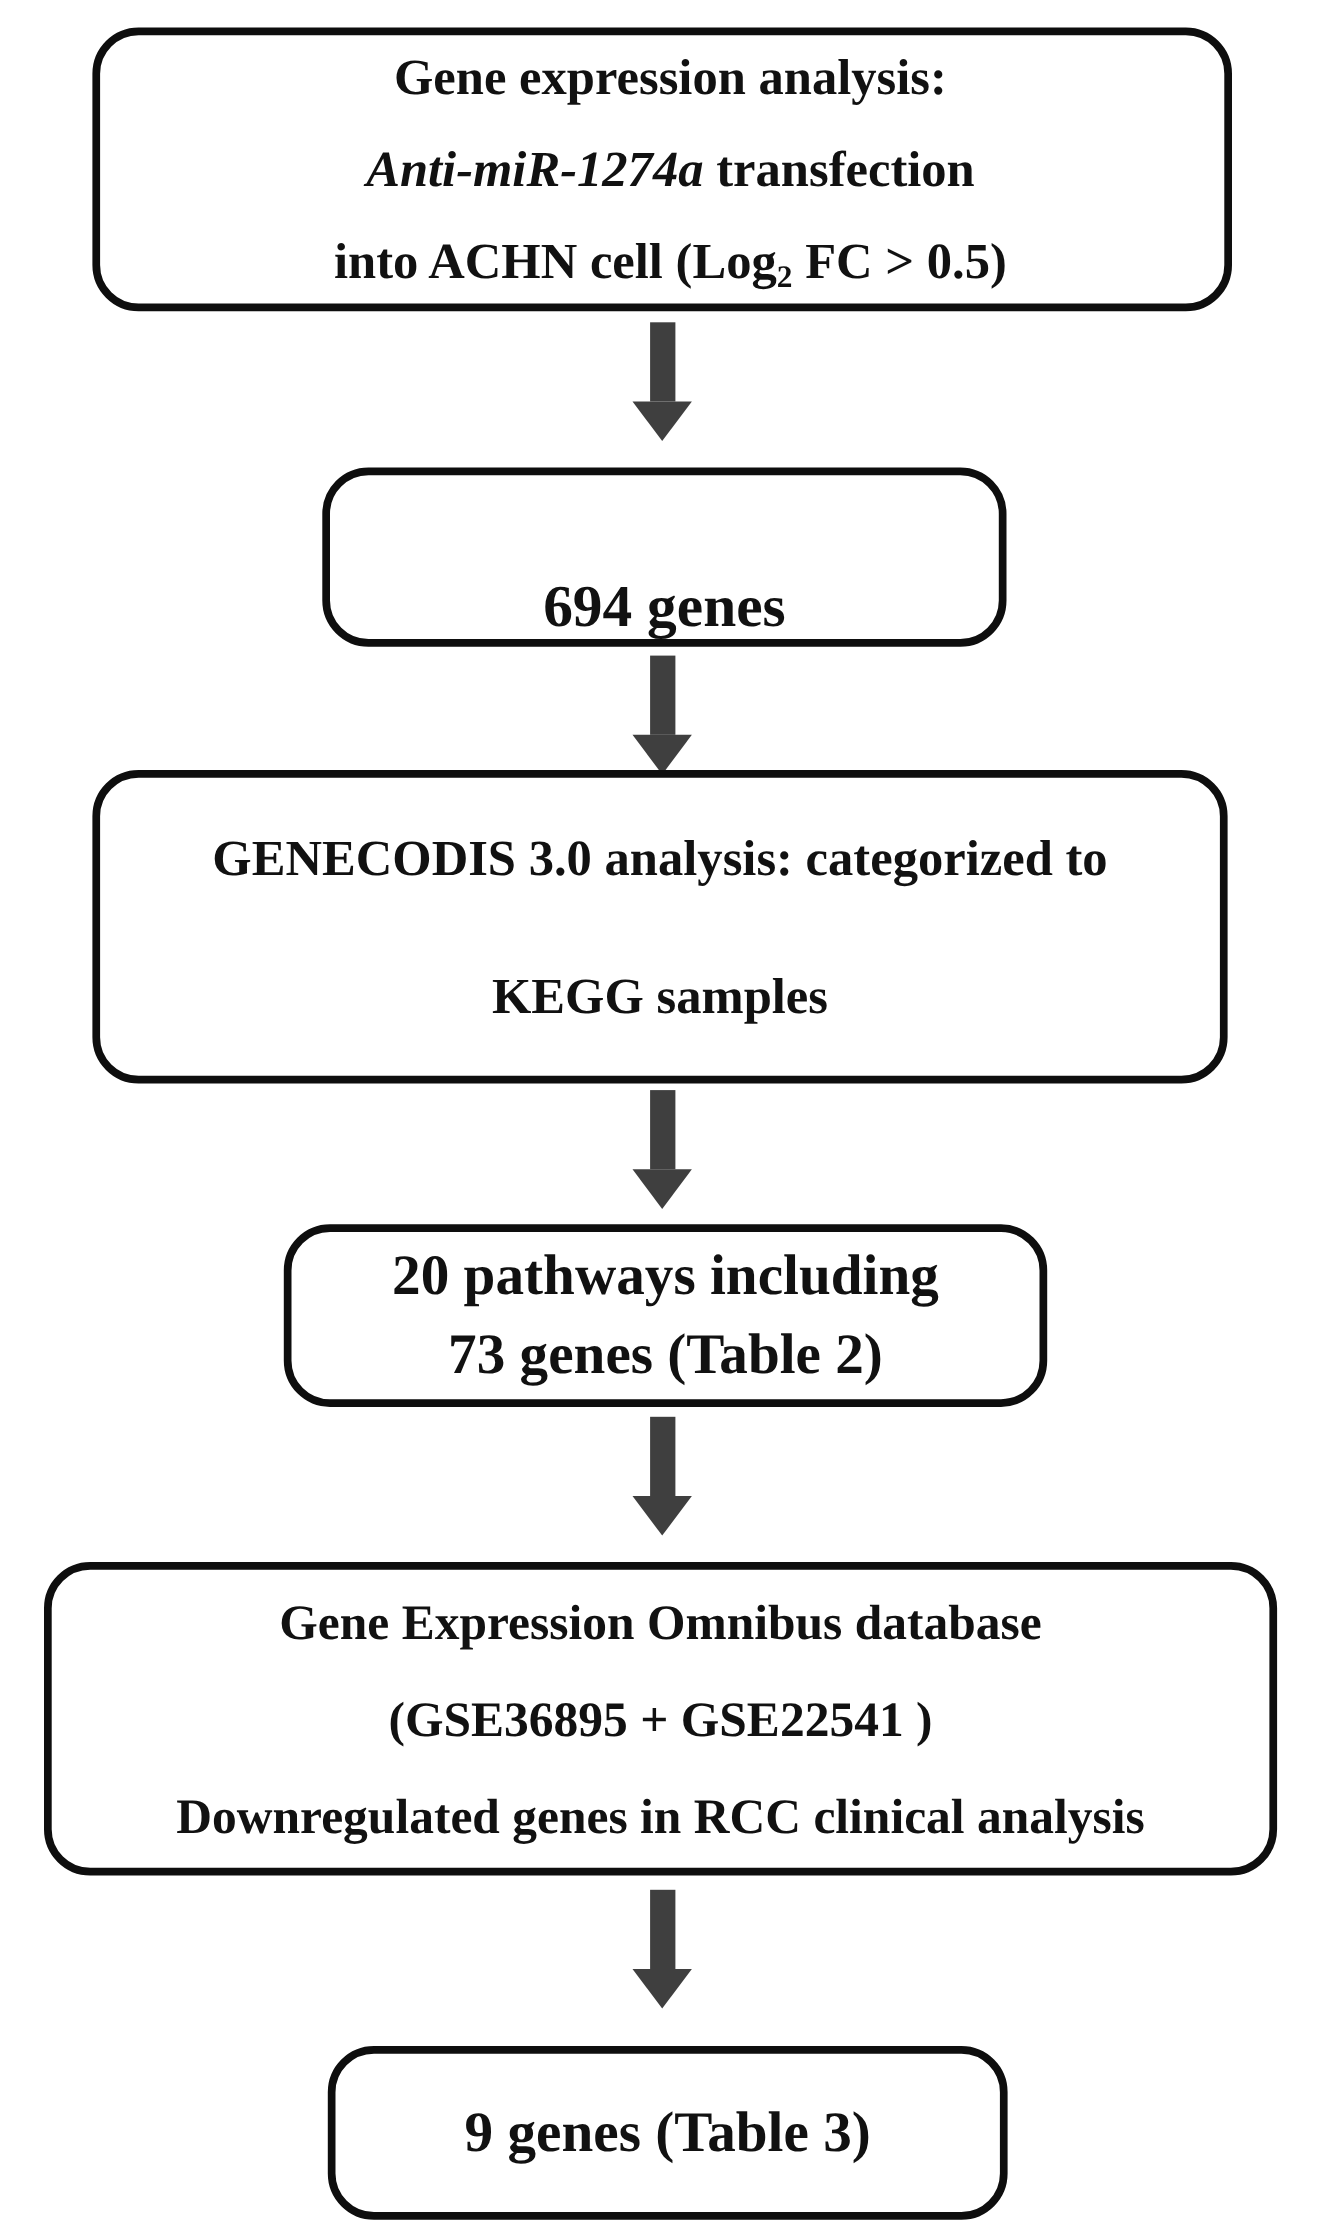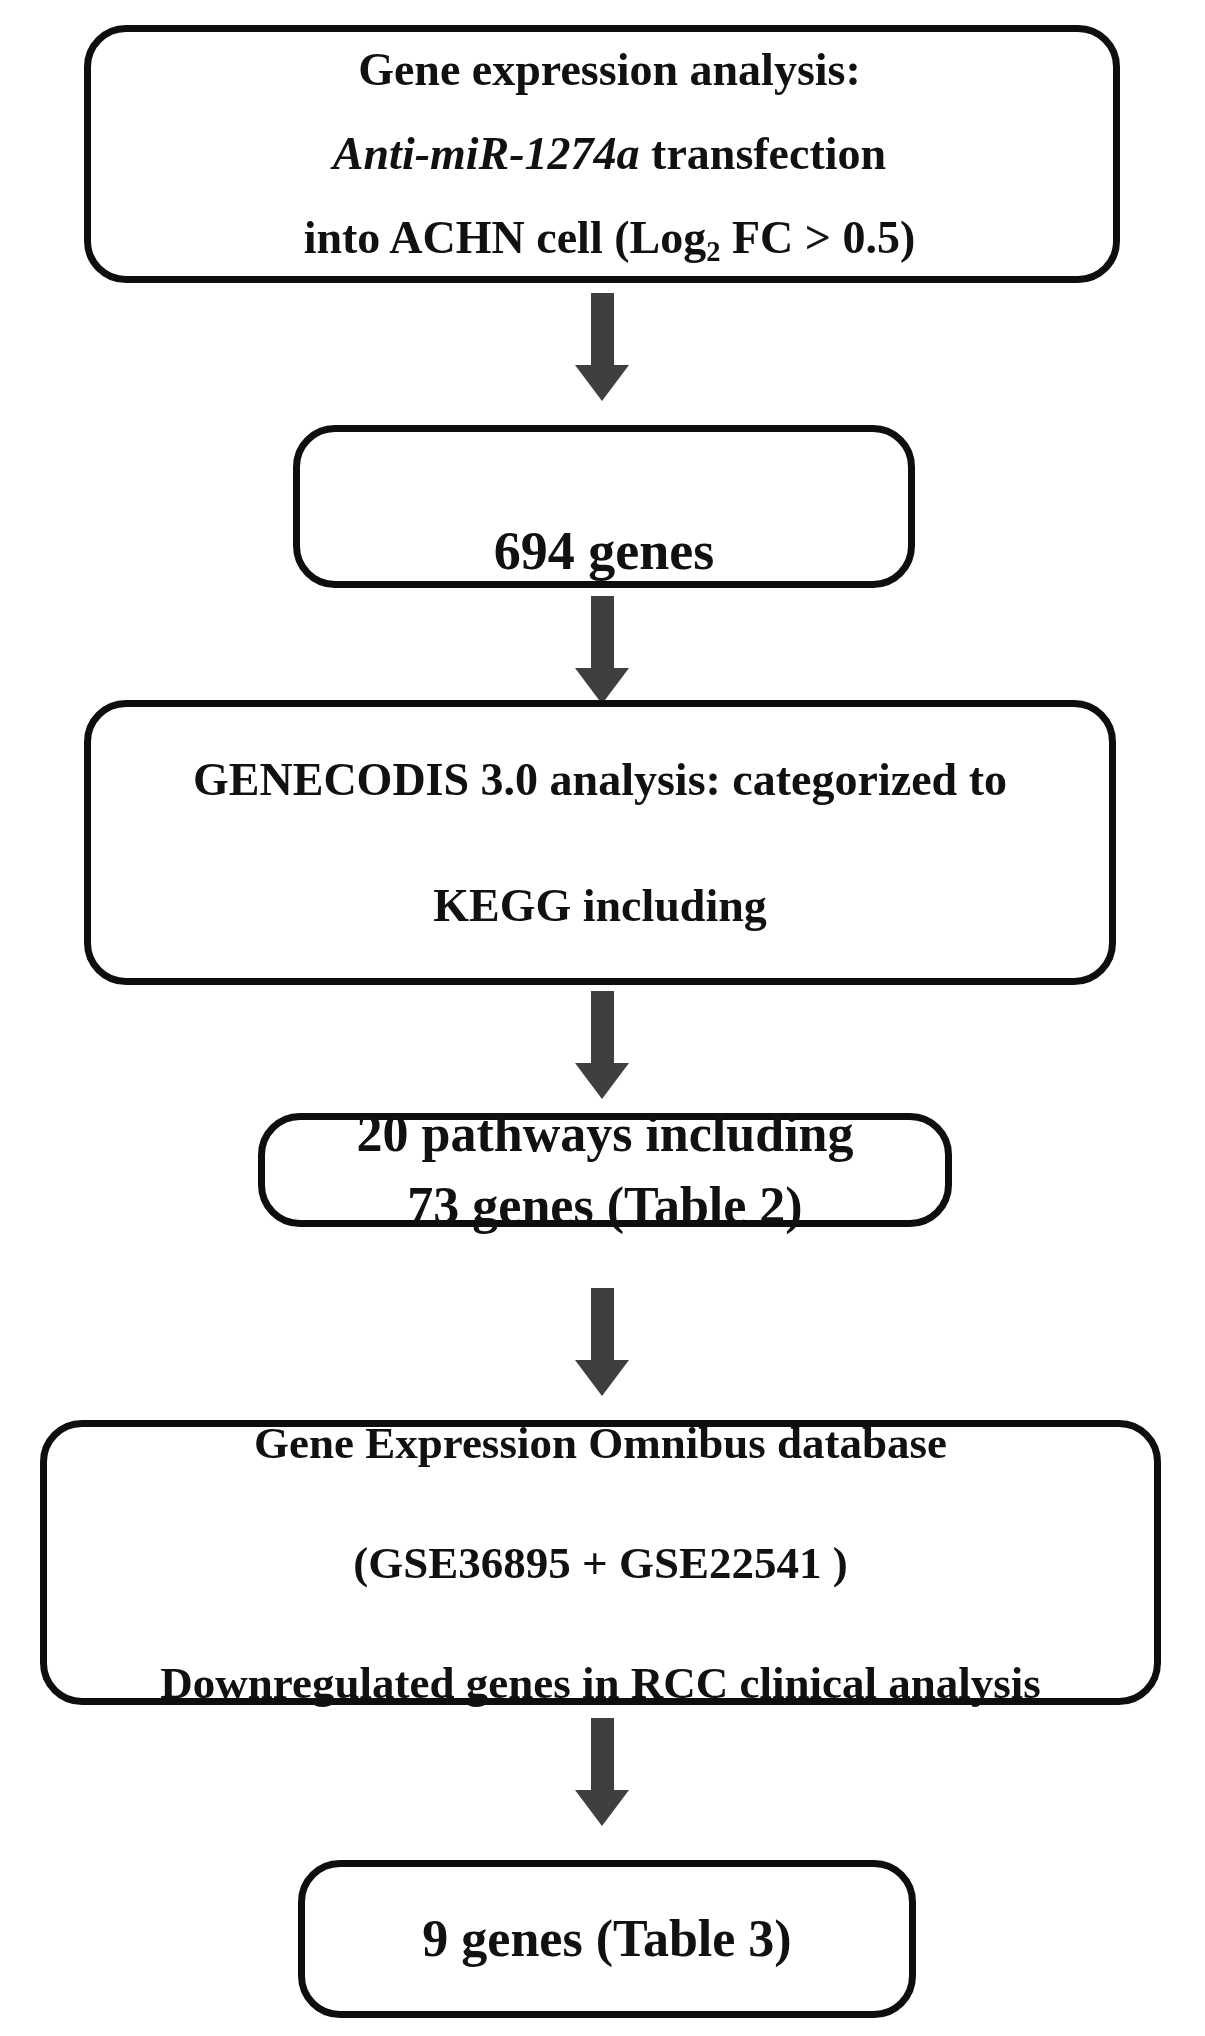--- a/index.html
+++ b/index.html
@@ -35,23 +35,23 @@
     position:relative;top:0.28em;
     line-height:0;
   }
   
   .b1{left:84px;  top:25px;   width:1036px; height:258px; font-size:46px;padding-left:15px;}
   .b1 .line{line-height:84px;}
   .b2{left:293px; top:425px;  width:622px;  height:163px; font-size:54px;justify-content:flex-end;}
   .b2 .line{line-height:60px;}
   .b3{left:84px;  top:700px;  width:1032px; height:285px; font-size:46px;gap:44px;}
   .b3 .line{line-height:82px;}
-  .b4{left:258px; top:1113px; width:694px;  height:114px; font-size:52px;}
+  .b4{left:258px; top:1113px; width:694px;  height:166px; font-size:52px;}
   .b4 .line{line-height:72px;}
-  .b5{left:40px;  top:1420px; width:1121px; height:285px; font-size:45px;gap:32px;}
+  .b5{left:40px;  top:1420px; width:1121px; height:285px; font-size:45px;}
   .b5 .line{line-height:88px;}
   .b6{left:298px; top:1860px; width:618px;  height:158px; font-size:52px;}
   .b6 .line{line-height:60px;}
   
   .arrow{
     position:absolute;left:575px;width:54px;
     display:flex;flex-direction:column;align-items:center;
   }
   .a1{top:293px;} .a2{top:596px;} .a3{top:991px;} .a4{top:1288px;} .a5{top:1718px;}
   .arrow .stem{width:23px;height:72px;background:var(--arrow-color);}
@@ -82,21 +82,21 @@
       <div class="line"><span>694 genes</span></div>
     </div>
 
   <div class="arrow a2">
     <div class="stem"></div>
     <div class="head"></div>
   </div>
 
   <div class="flow-box b3">
       <div class="line"><span>GENECODIS 3.0 analysis: categorized to</span></div>
-      <div class="line"><span>KEGG including</span></div>
+      <div class="line"><span>KEGG samples</span></div>
     </div>
 
   <div class="arrow a3">
     <div class="stem"></div>
     <div class="head"></div>
   </div>
 
   <div class="flow-box b4">
       <div class="line"><span>20 pathways including</span></div>
       <div class="line"><span>73 genes (Table 2)</span></div>

